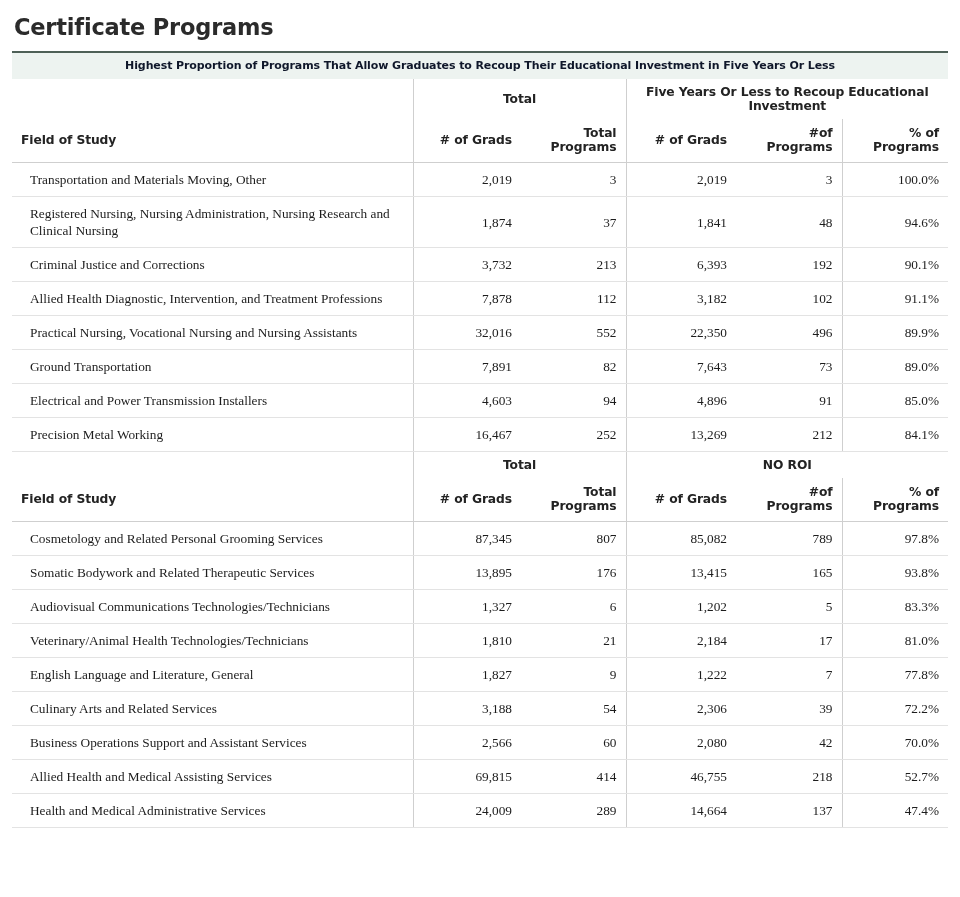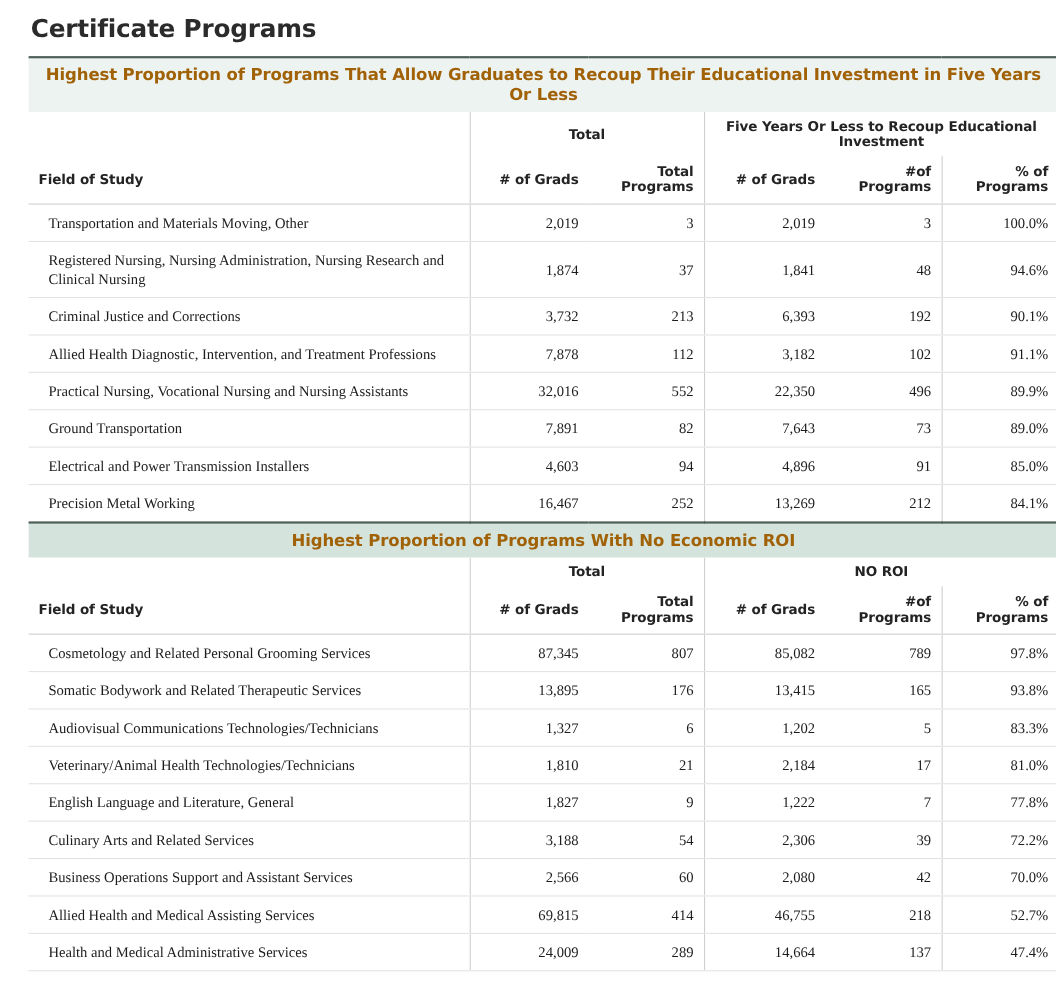--- a/index.html
+++ b/index.html
@@ -11,21 +11,21 @@
     width: 960px;
     height: 897px;
     font-family: "Liberation Serif", "DejaVu Serif", serif;
     color: #1a1a1a;
     overflow: hidden;
   }
   .page {
     width: 960px;
     height: 897px;
     box-sizing: border-box;
-    padding: 0 26px;
+    padding: 0 12px;
     position: relative;
   }
   
   .page-title {
     font-family: "DejaVu Sans", "Liberation Sans", sans-serif;
     font-weight: bold;
     font-size: 22.5px;
     letter-spacing: -0.2px;
     color: #2b2b2b;
     padding: 14px 0 10px 2px;
@@ -45,22 +45,22 @@
   col.c-p2    { width: 106px; }
   col.c-pct   { width: 106px; }
 
   
   tr.band td {
     border-top: 2.5px solid #4e6057;
     background: #edf3f0;
     text-align: center;
     font-family: "DejaVu Sans", "Liberation Sans", sans-serif;
     font-weight: bold;
-    font-size: 15px;
-    color: #a16207;
+    font-size: 11px;
+    color: #0f172a;
     padding: 6px 4px 7px;
     letter-spacing: -0.1px;
   }
   tr.band.band2 td {
     background: #d4e4dc;
   }
   
   tr.grouphdr td {
     font-family: "DejaVu Sans", "Liberation Sans", sans-serif;
     font-weight: bold;
@@ -191,23 +191,20 @@
           <td class="num vl">85.0%</td>
         </tr>
         <tr class="drow">
           <td class="field">Precision Metal Working</td>
           <td class="num vl">16,467</td>
           <td class="num">252</td>
           <td class="num vl">13,269</td>
           <td class="num">212</td>
           <td class="num vl">84.1%</td>
         </tr>
-        <tr class="band band2">
-          <td colspan="6">Highest Proportion of Programs With No Economic ROI</td>
-        </tr>
         <tr class="grouphdr">
           <td></td>
           <td colspan="2" class="vl">Total</td>
           <td colspan="3" class="vl">NO ROI</td>
         </tr>
         <tr class="colhdr">
           <td>Field of Study</td>
           <td class="num vl"># of Grads</td>
           <td class="num">Total Programs</td>
           <td class="num vl"># of Grads</td>

